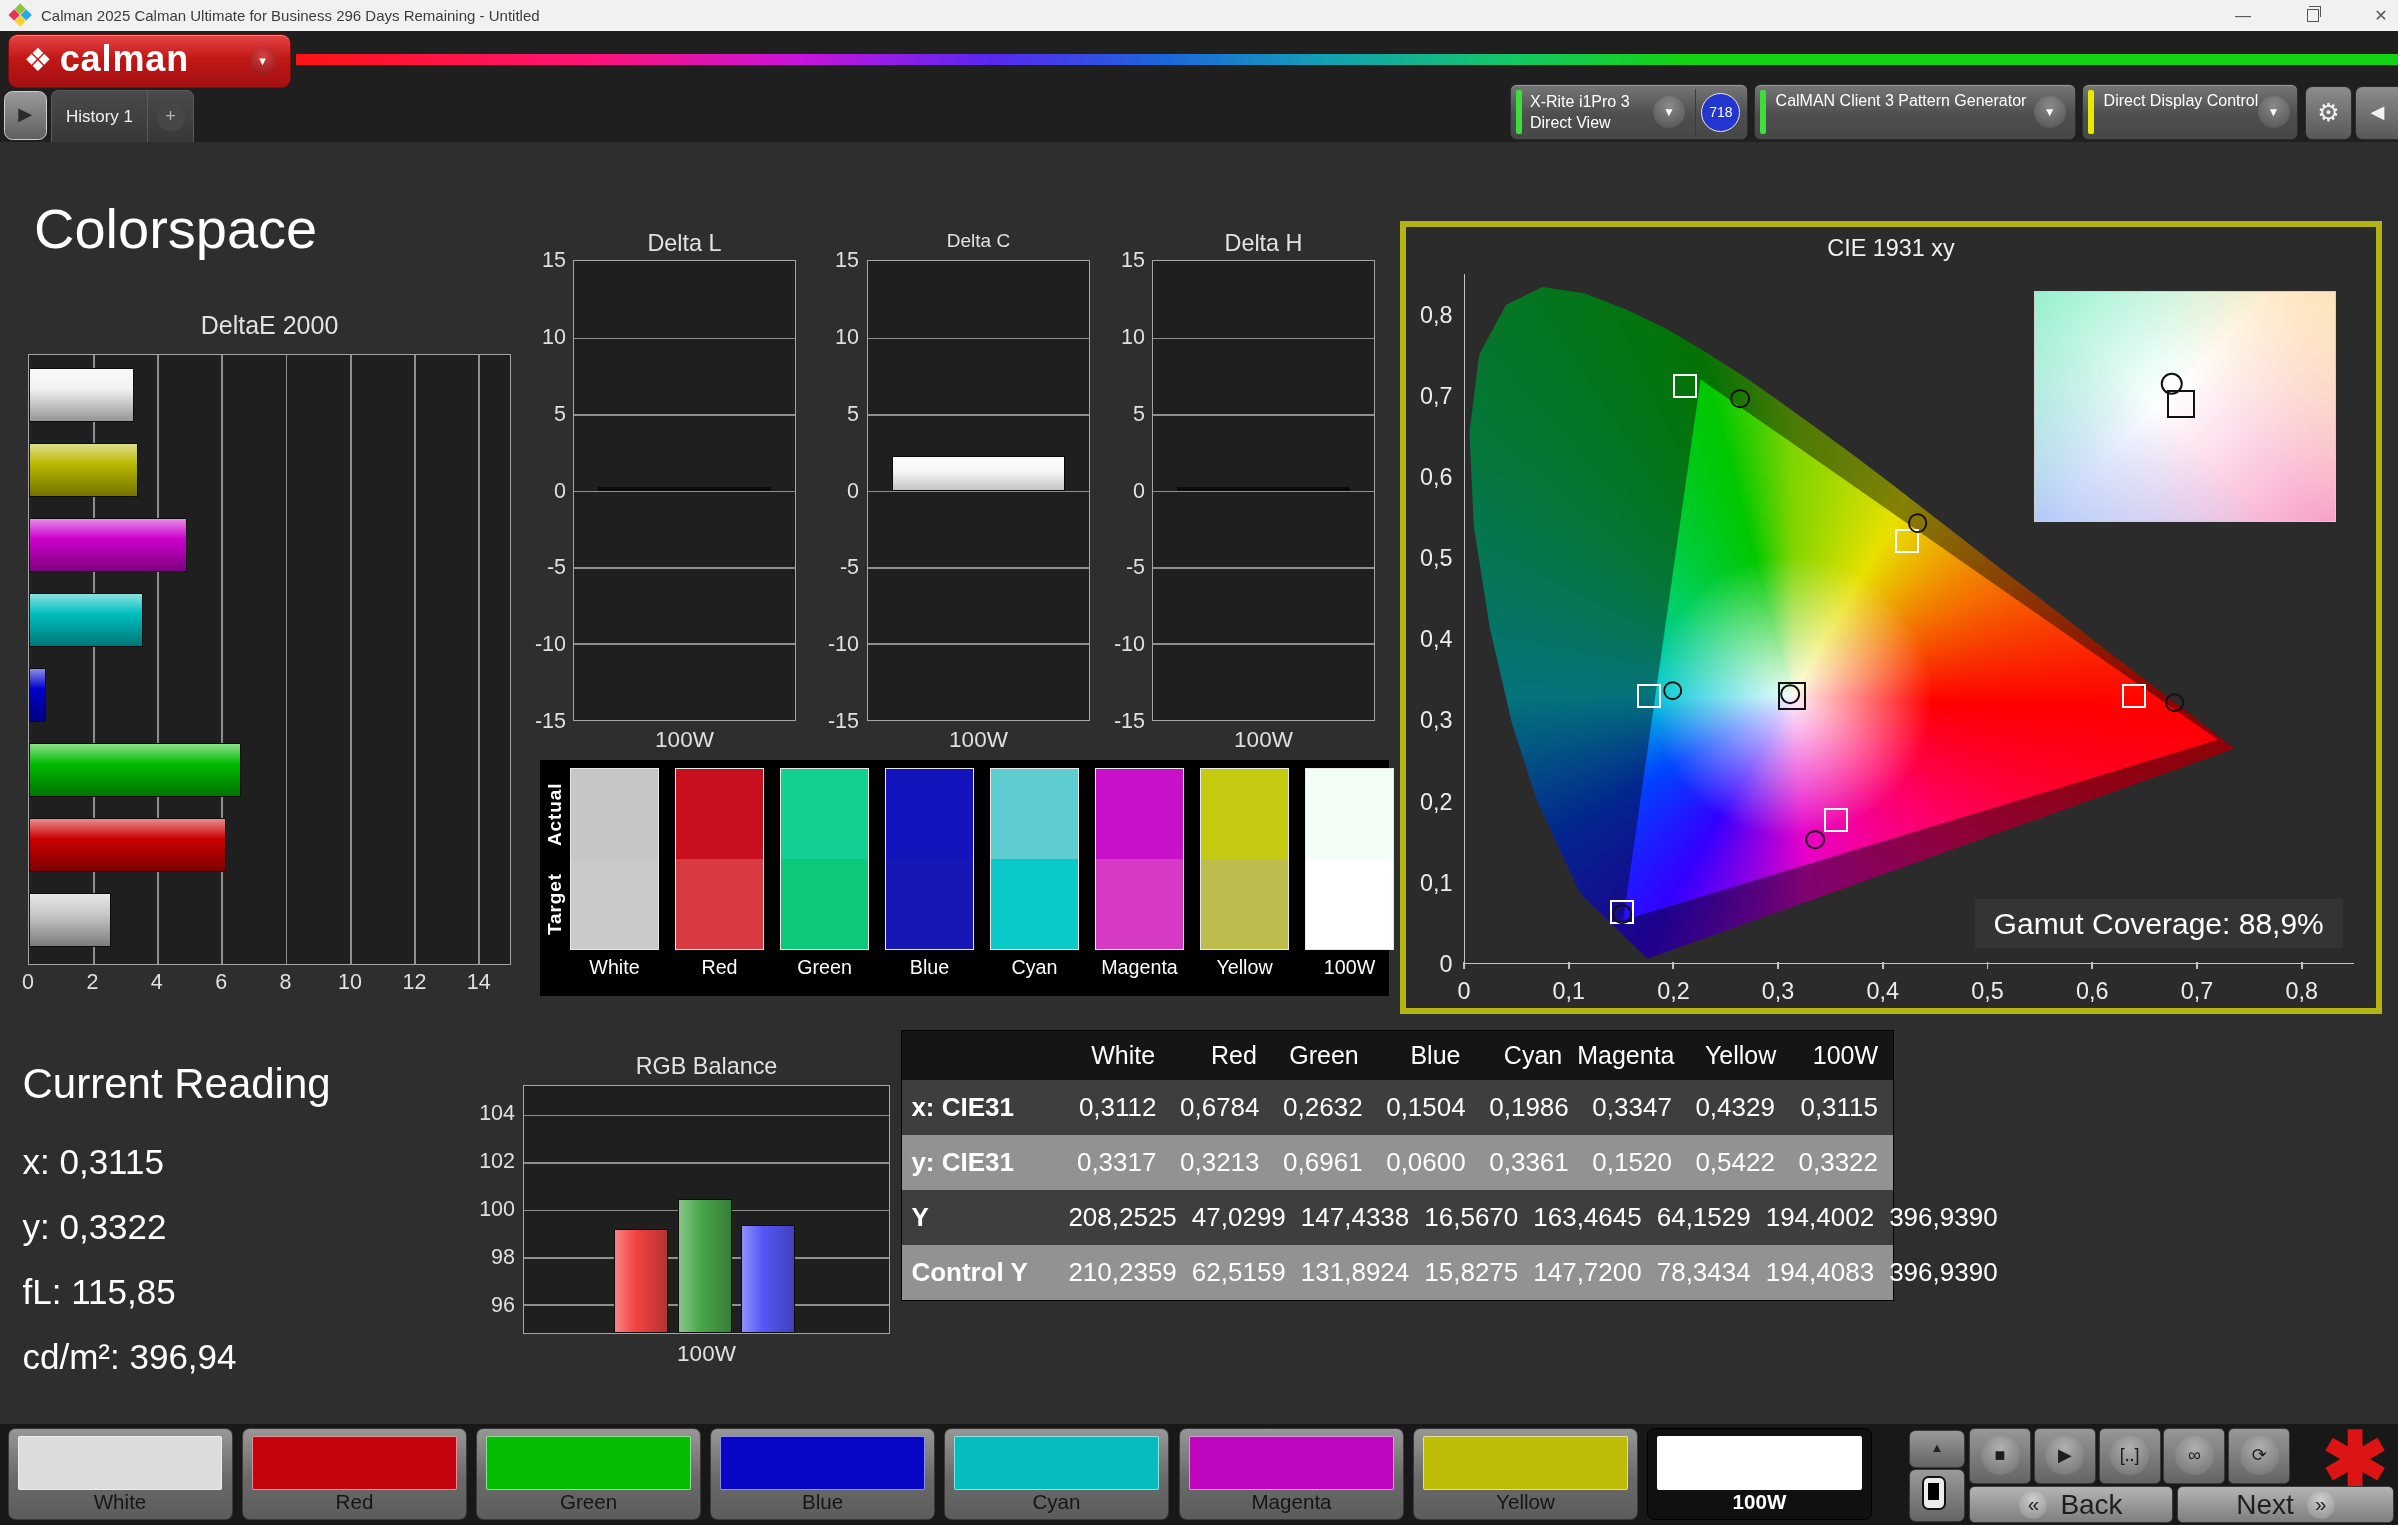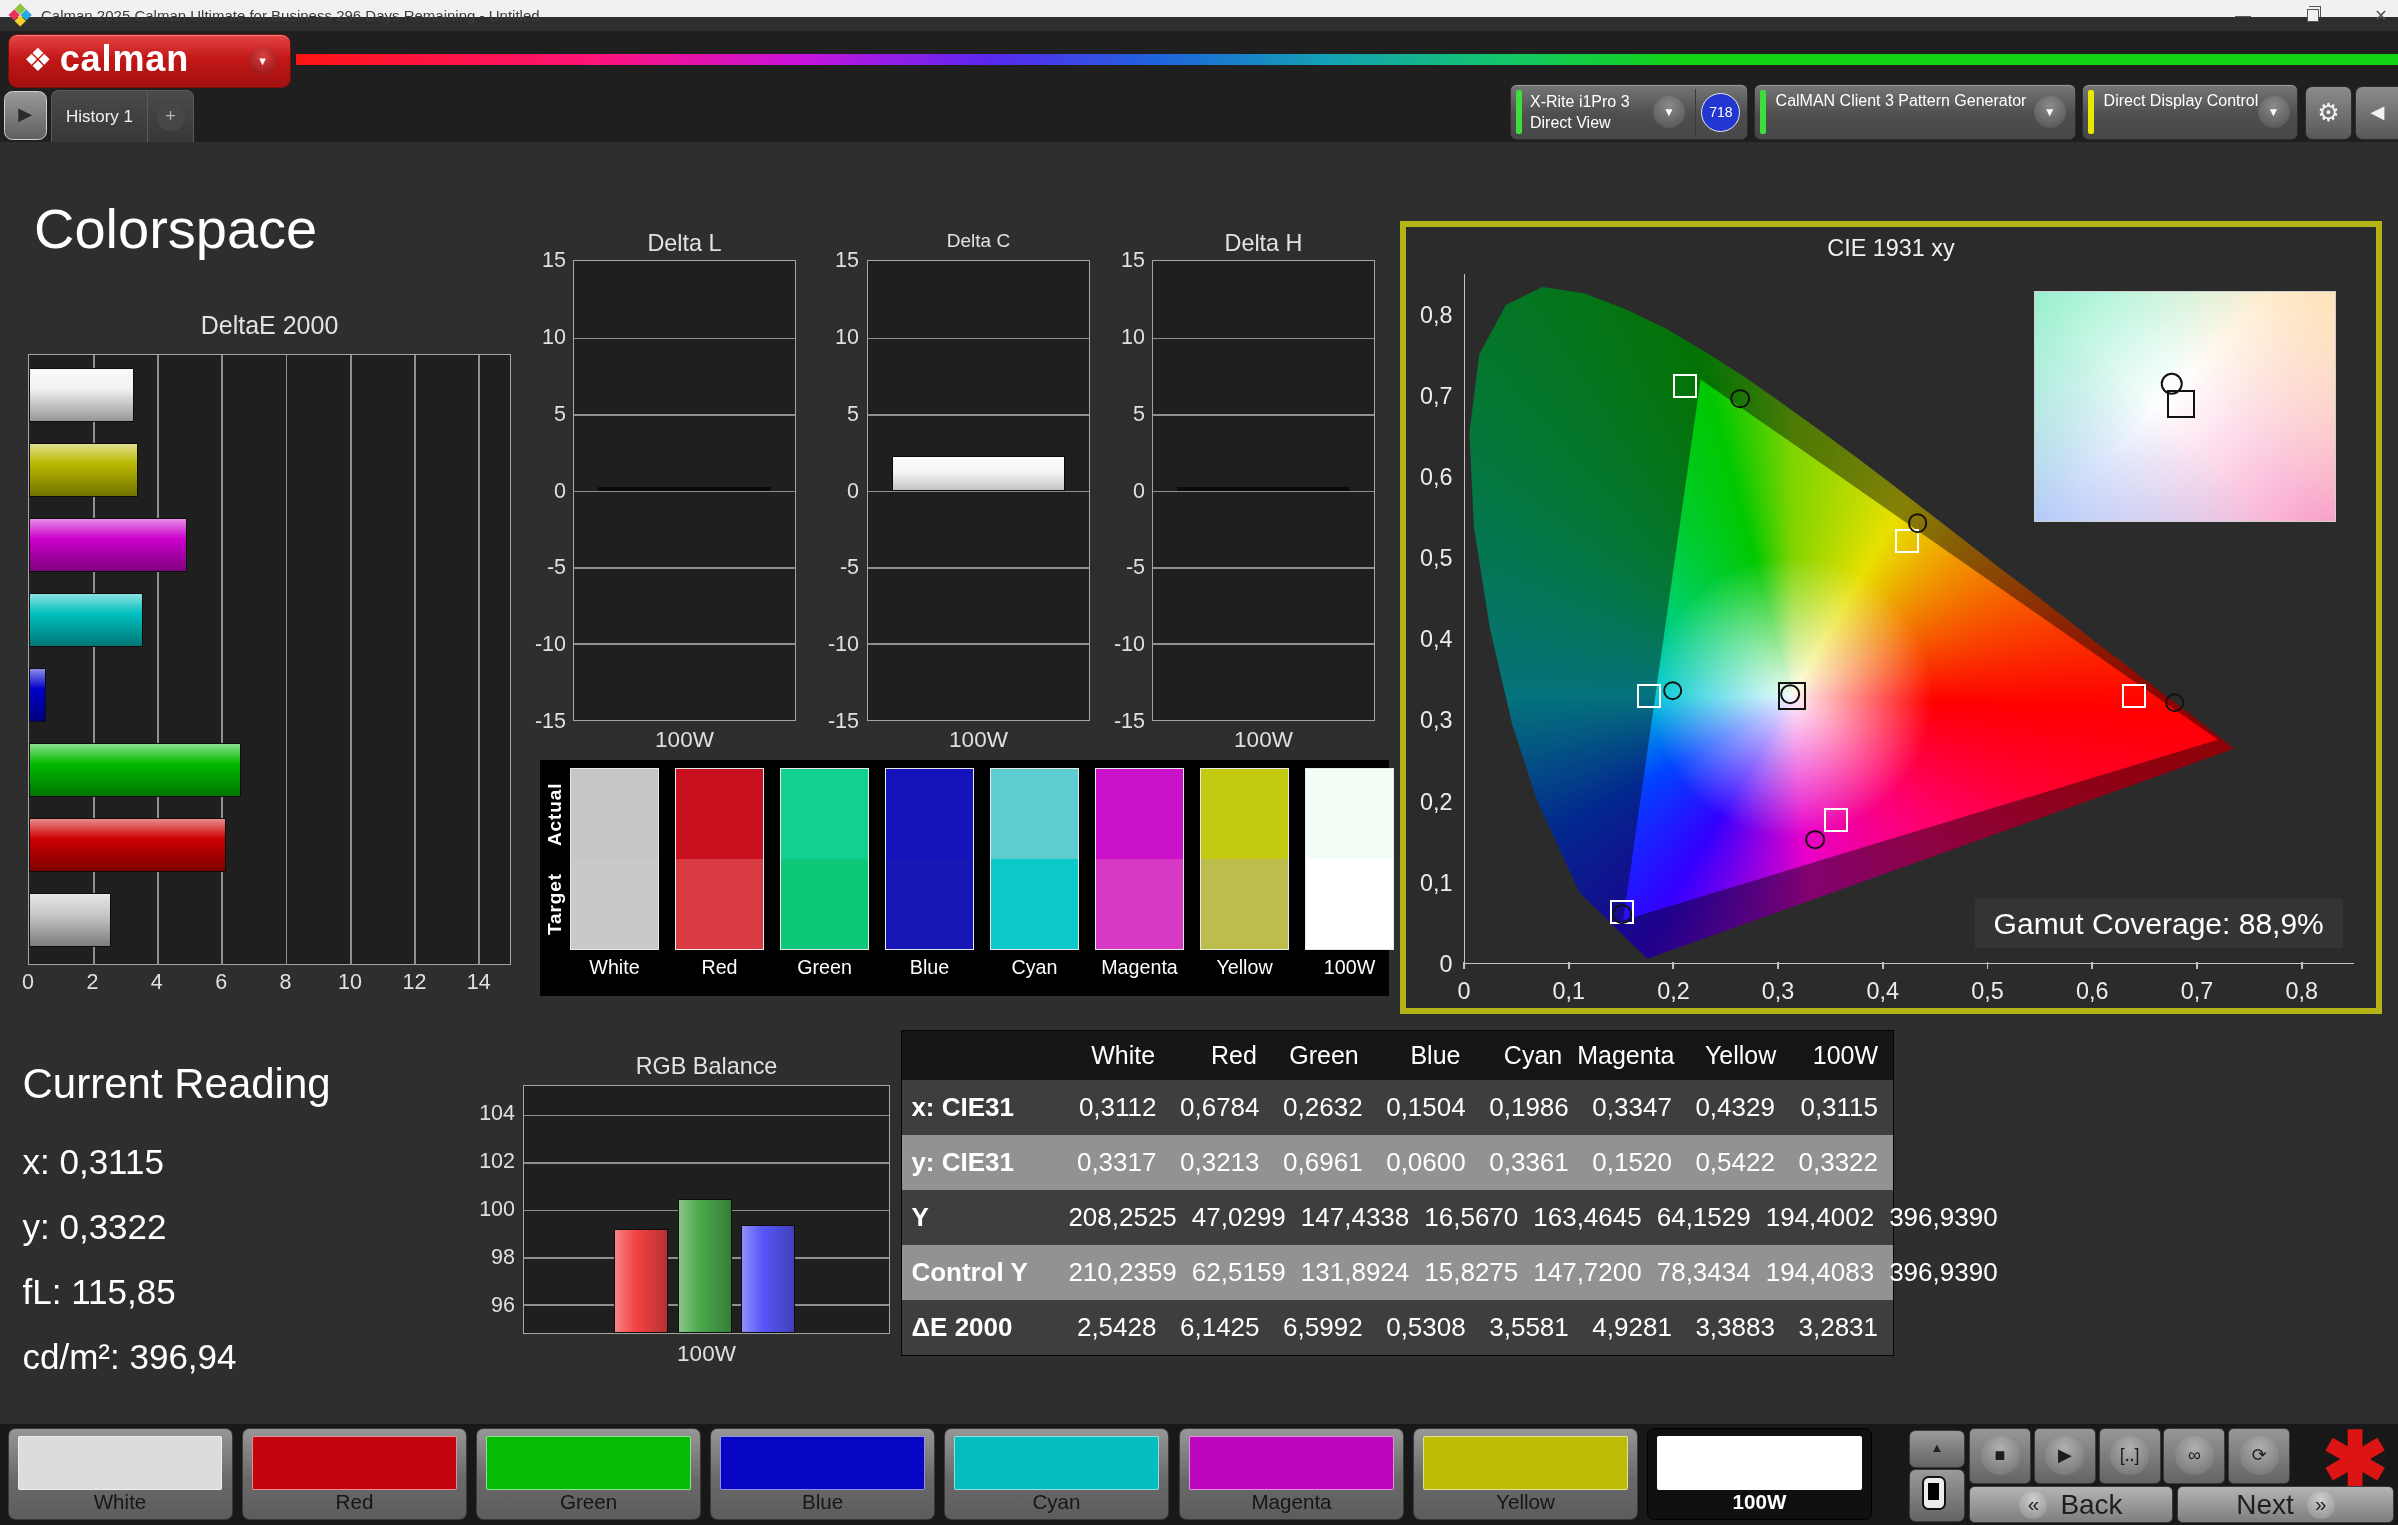--- a/index.html
+++ b/index.html
@@ -1,19 +1,19 @@
 <!DOCTYPE html>
 <html style="font-size:15px"><head>
 <meta charset="utf-8">
 <style>
   html,body{margin:0;padding:0;background:#2e2e2e;overflow:hidden;}
   body{width:2399px;height:1525px;position:relative;font-family:"Liberation Sans",sans-serif;-webkit-font-smoothing:antialiased;}
 
   
-  #titlebar{position:absolute;left:0;top:0;width:2399px;height:17px;background:#f1f1f1;text-decoration:underline;}
+  #titlebar{position:absolute;left:0;top:0;width:2399px;height:31px;background:#f1f1f1;text-decoration:underline;}
   #app-logo{position:absolute;left:11.2px;top:5.6px;width:19px;height:19px;}
   #app-logo i{position:absolute;width:8.4px;height:8.4px;transform:rotate(45deg);}
   #title-text{position:absolute;left:41px;top:0;height:31px;line-height:31px;font-size:15px;color:#3c3c3c;}
   .winbtn{position:absolute;top:0;width:52px;height:31px;text-align:center;line-height:31px;color:#555;font-size:16px;}
   #restore-ico{position:absolute;left:20.6px;top:9.4px;width:10.3px;height:10.3px;border:1.4px solid #555;background:#f1f1f1;}
   #restore-ico::before{content:"";position:absolute;left:1.9px;top:-4.7px;width:10.3px;height:10.3px;border:1.4px solid #555;border-bottom:none;border-left:none;}
 
   
   #topbar{position:absolute;left:0;top:31px;width:2399px;height:111px;background:#1f1f1f;}
   #brand-btn{position:absolute;left:7.5px;top:2.8px;width:281px;height:52px;border-radius:9.4px;background:linear-gradient(#e64545,#c21717 45%,#a31111);border:1.9px solid #7d0d0d;box-shadow:inset 0 0.9px 0 rgba(255,255,255,.35);display:flex;align-items:center;cursor:pointer;}
@@ -489,31 +489,20 @@
         <div class="tlabel">Control Y</div>
         <div class="tcell">210,2359</div>
         <div class="tcell">62,5159</div>
         <div class="tcell">131,8924</div>
         <div class="tcell">15,8275</div>
         <div class="tcell">147,7200</div>
         <div class="tcell">78,3434</div>
         <div class="tcell">194,4083</div>
         <div class="tcell">396,9390</div>
       </div>
-      <div class="trow dark">
-        <div class="tlabel">ΔE 2000</div>
-        <div class="tcell">2,5428</div>
-        <div class="tcell">6,1425</div>
-        <div class="tcell">6,5992</div>
-        <div class="tcell">0,5308</div>
-        <div class="tcell">3,5581</div>
-        <div class="tcell">4,9281</div>
-        <div class="tcell">3,3883</div>
-        <div class="tcell">3,2831</div>
-      </div>
     </div>
 </div>
 
 <div id="footer">
   <div id="footer-buttons">
       <div class="fbtn" style="left: 7.5px;">
         <div class="fsw" style="background: rgb(220, 220, 220);"></div>
         <div class="flabel">White</div>
       </div>
       <div class="fbtn" style="left: 242px;">

